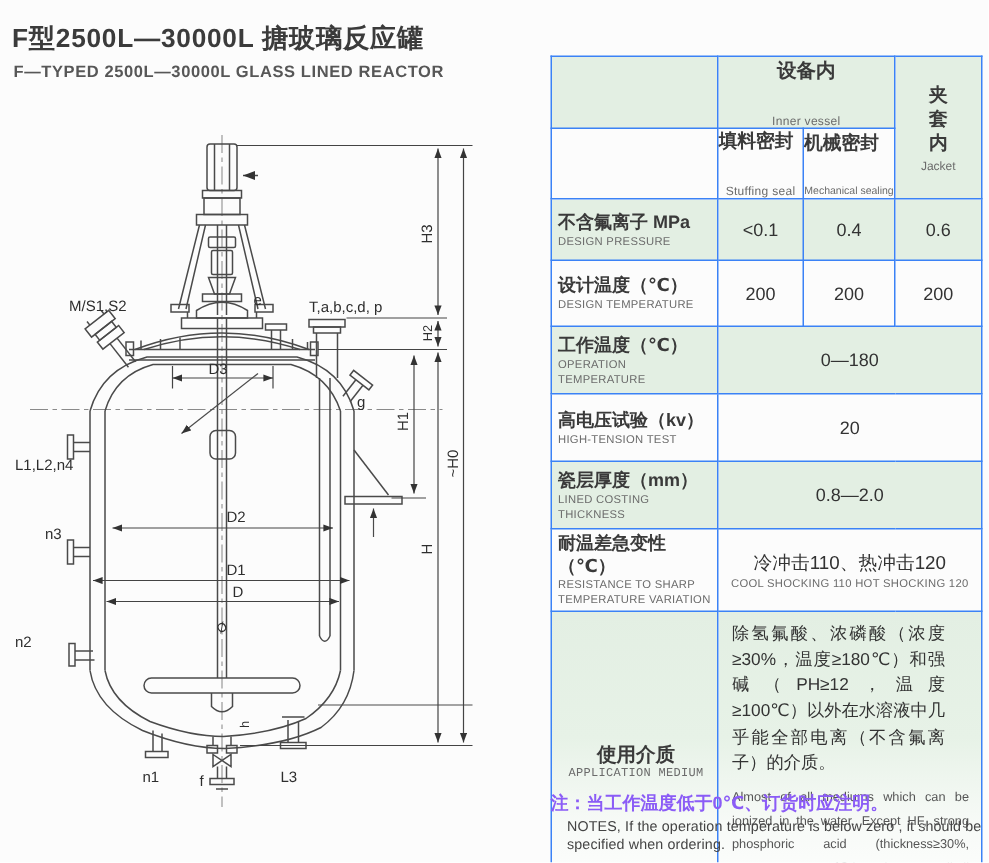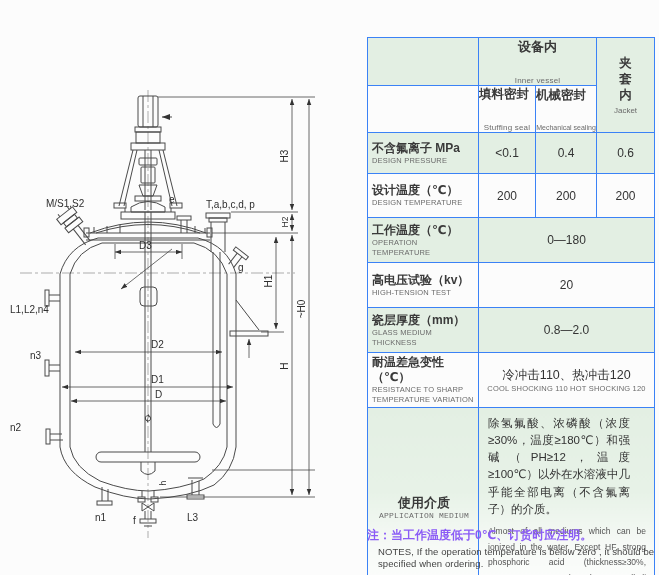--- a/index.html
+++ b/index.html
@@ -47,20 +47,22 @@
   
   .notes{position:absolute;left:367px;top:527px;width:290px;}
   .note-zh{font-size:12px;font-weight:bold;color:#8b5cf6;}
   .note-en{font-size:9.5px;color:#444;line-height:1.25;margin-top:2px;letter-spacing:0.1px;margin-left:11px;}
 </style>
 </head>
 <body>
 
 <div class="page">
 
+  <div class="title-zh">F型2500L—30000L  搪玻璃反应罐</div>
+  <div class="title-en">F—TYPED  2500L—30000L  GLASS  LINED  REACTOR</div>
 
   <svg class="diagram" width="340" height="465" viewBox="0 85 340 465">
     <defs>
       <marker id="aE" markerWidth="9" markerHeight="7" refX="8" refY="3" orient="auto">
         <path d="M0,0 L8,3 L0,6 Z" fill="#333"></path>
       </marker>
       <marker id="aS" markerWidth="9" markerHeight="7" refX="8" refY="3" orient="auto-start-reverse">
         <path d="M0,0 L8,3 L0,6 Z" fill="#333"></path>
       </marker>
     </defs>
@@ -292,21 +294,21 @@
     <tr class="r40">
       <td class="lbl-cell">
         <div class="lz">高电压试验（kv）</div>
         <div class="le">HIGH-TENSION  TEST</div>
       </td>
       <td class="val" colspan="3">20</td>
     </tr>
     <tr class="green r40">
       <td class="lbl-cell">
         <div class="lz">瓷层厚度（mm）</div>
-        <div class="le">GLASS  MEDIUM  THICKNESS</div>
+        <div class="le">LINED  COSTING  THICKNESS</div>
       </td>
       <td class="val" colspan="3">0.8—2.0</td>
     </tr>
     <tr class="r40">
       <td class="lbl-cell">
         <div class="lz">耐温差急变性（℃）</div>
         <div class="le">RESISTANCE  TO  SHARP  TEMPERATURE  VARIATION</div>
       </td>
       <td colspan="3">
         <div class="vz">冷冲击110、热冲击120</div>

